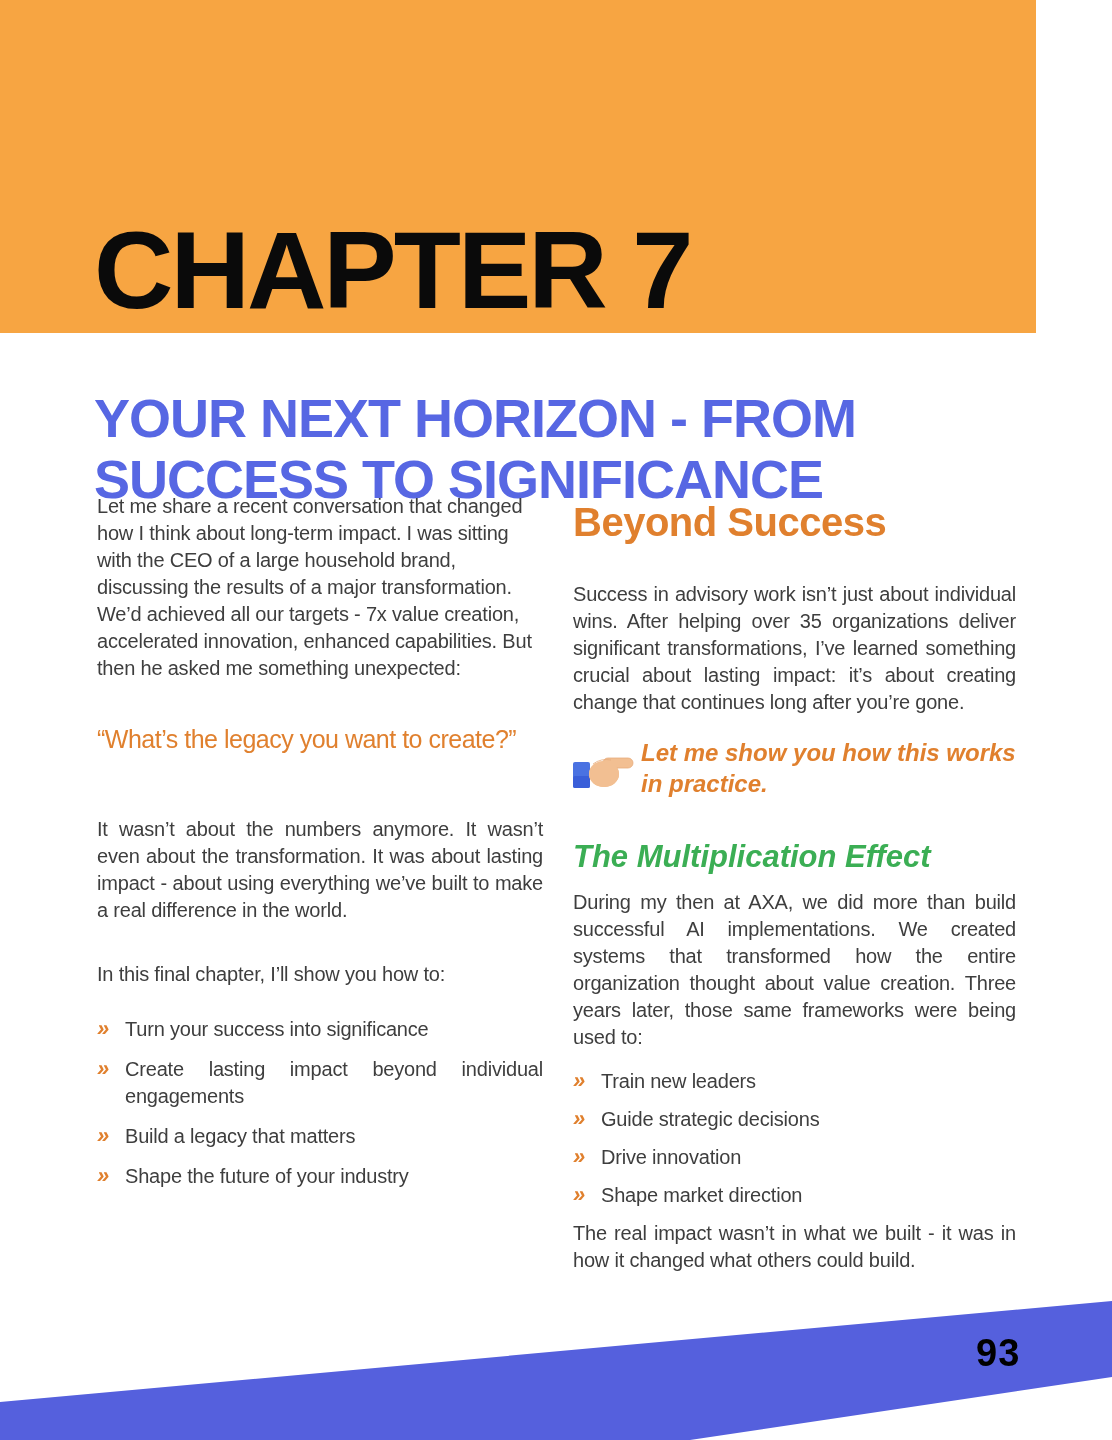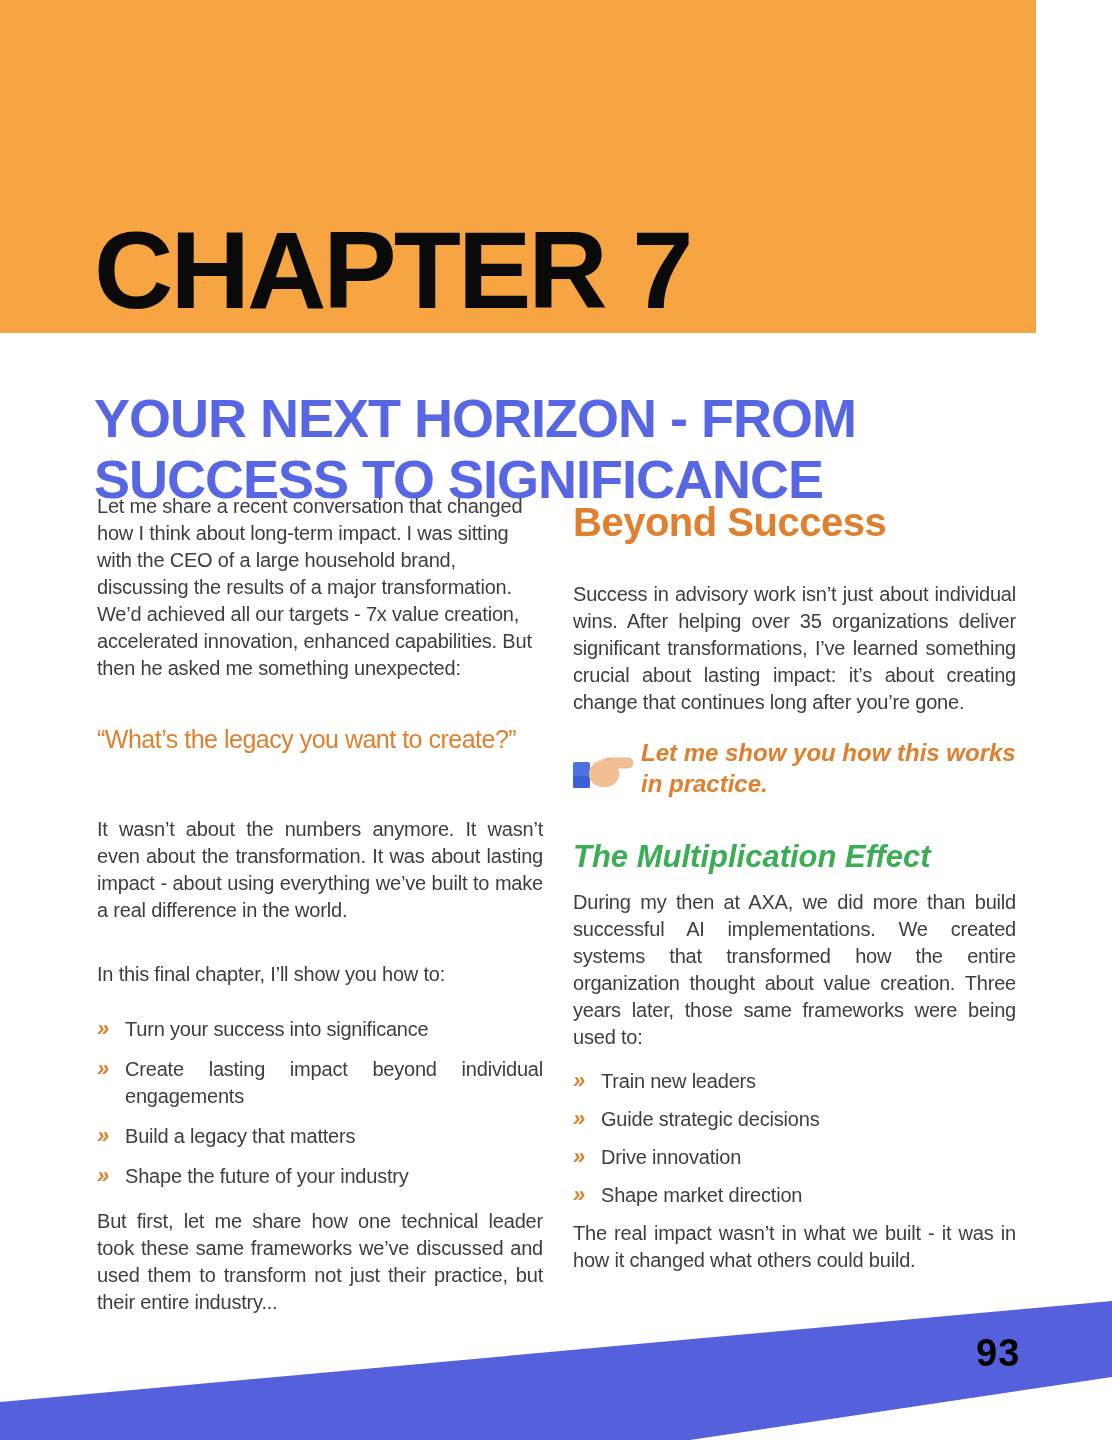--- a/index.html
+++ b/index.html
@@ -114,21 +114,20 @@
       </li>
       <li>
         <span class="bullet-marker">»</span>
         <span class="bullet-text body">Build a legacy that matters</span>
       </li>
       <li>
         <span class="bullet-marker">»</span>
         <span class="bullet-text body">Shape the future of your industry</span>
       </li>
     </ul>
-    <p class="body justify p-last-left">But first, let me share how one technical leader took these same frameworks we’ve discussed and used them to transform not just their practice, but their entire industry...</p>
   </div>
 
   <div class="col col-right">
     <h2 class="section-heading">Beyond Success</h2>
     <p class="body justify p-under-heading">Success in advisory work isn’t just about individual wins. After helping over 35 organizations deliver significant transformations, I’ve learned something crucial about lasting impact: it’s about creating change that continues long after you’re gone.</p>
 
     <div class="callout">
       <span class="icon-box">
         <svg width="62" height="46" viewBox="0 0 62 46" aria-hidden="true">
           <rect x="0" y="16" width="17" height="26" rx="2" fill="#4A72E2"></rect>

